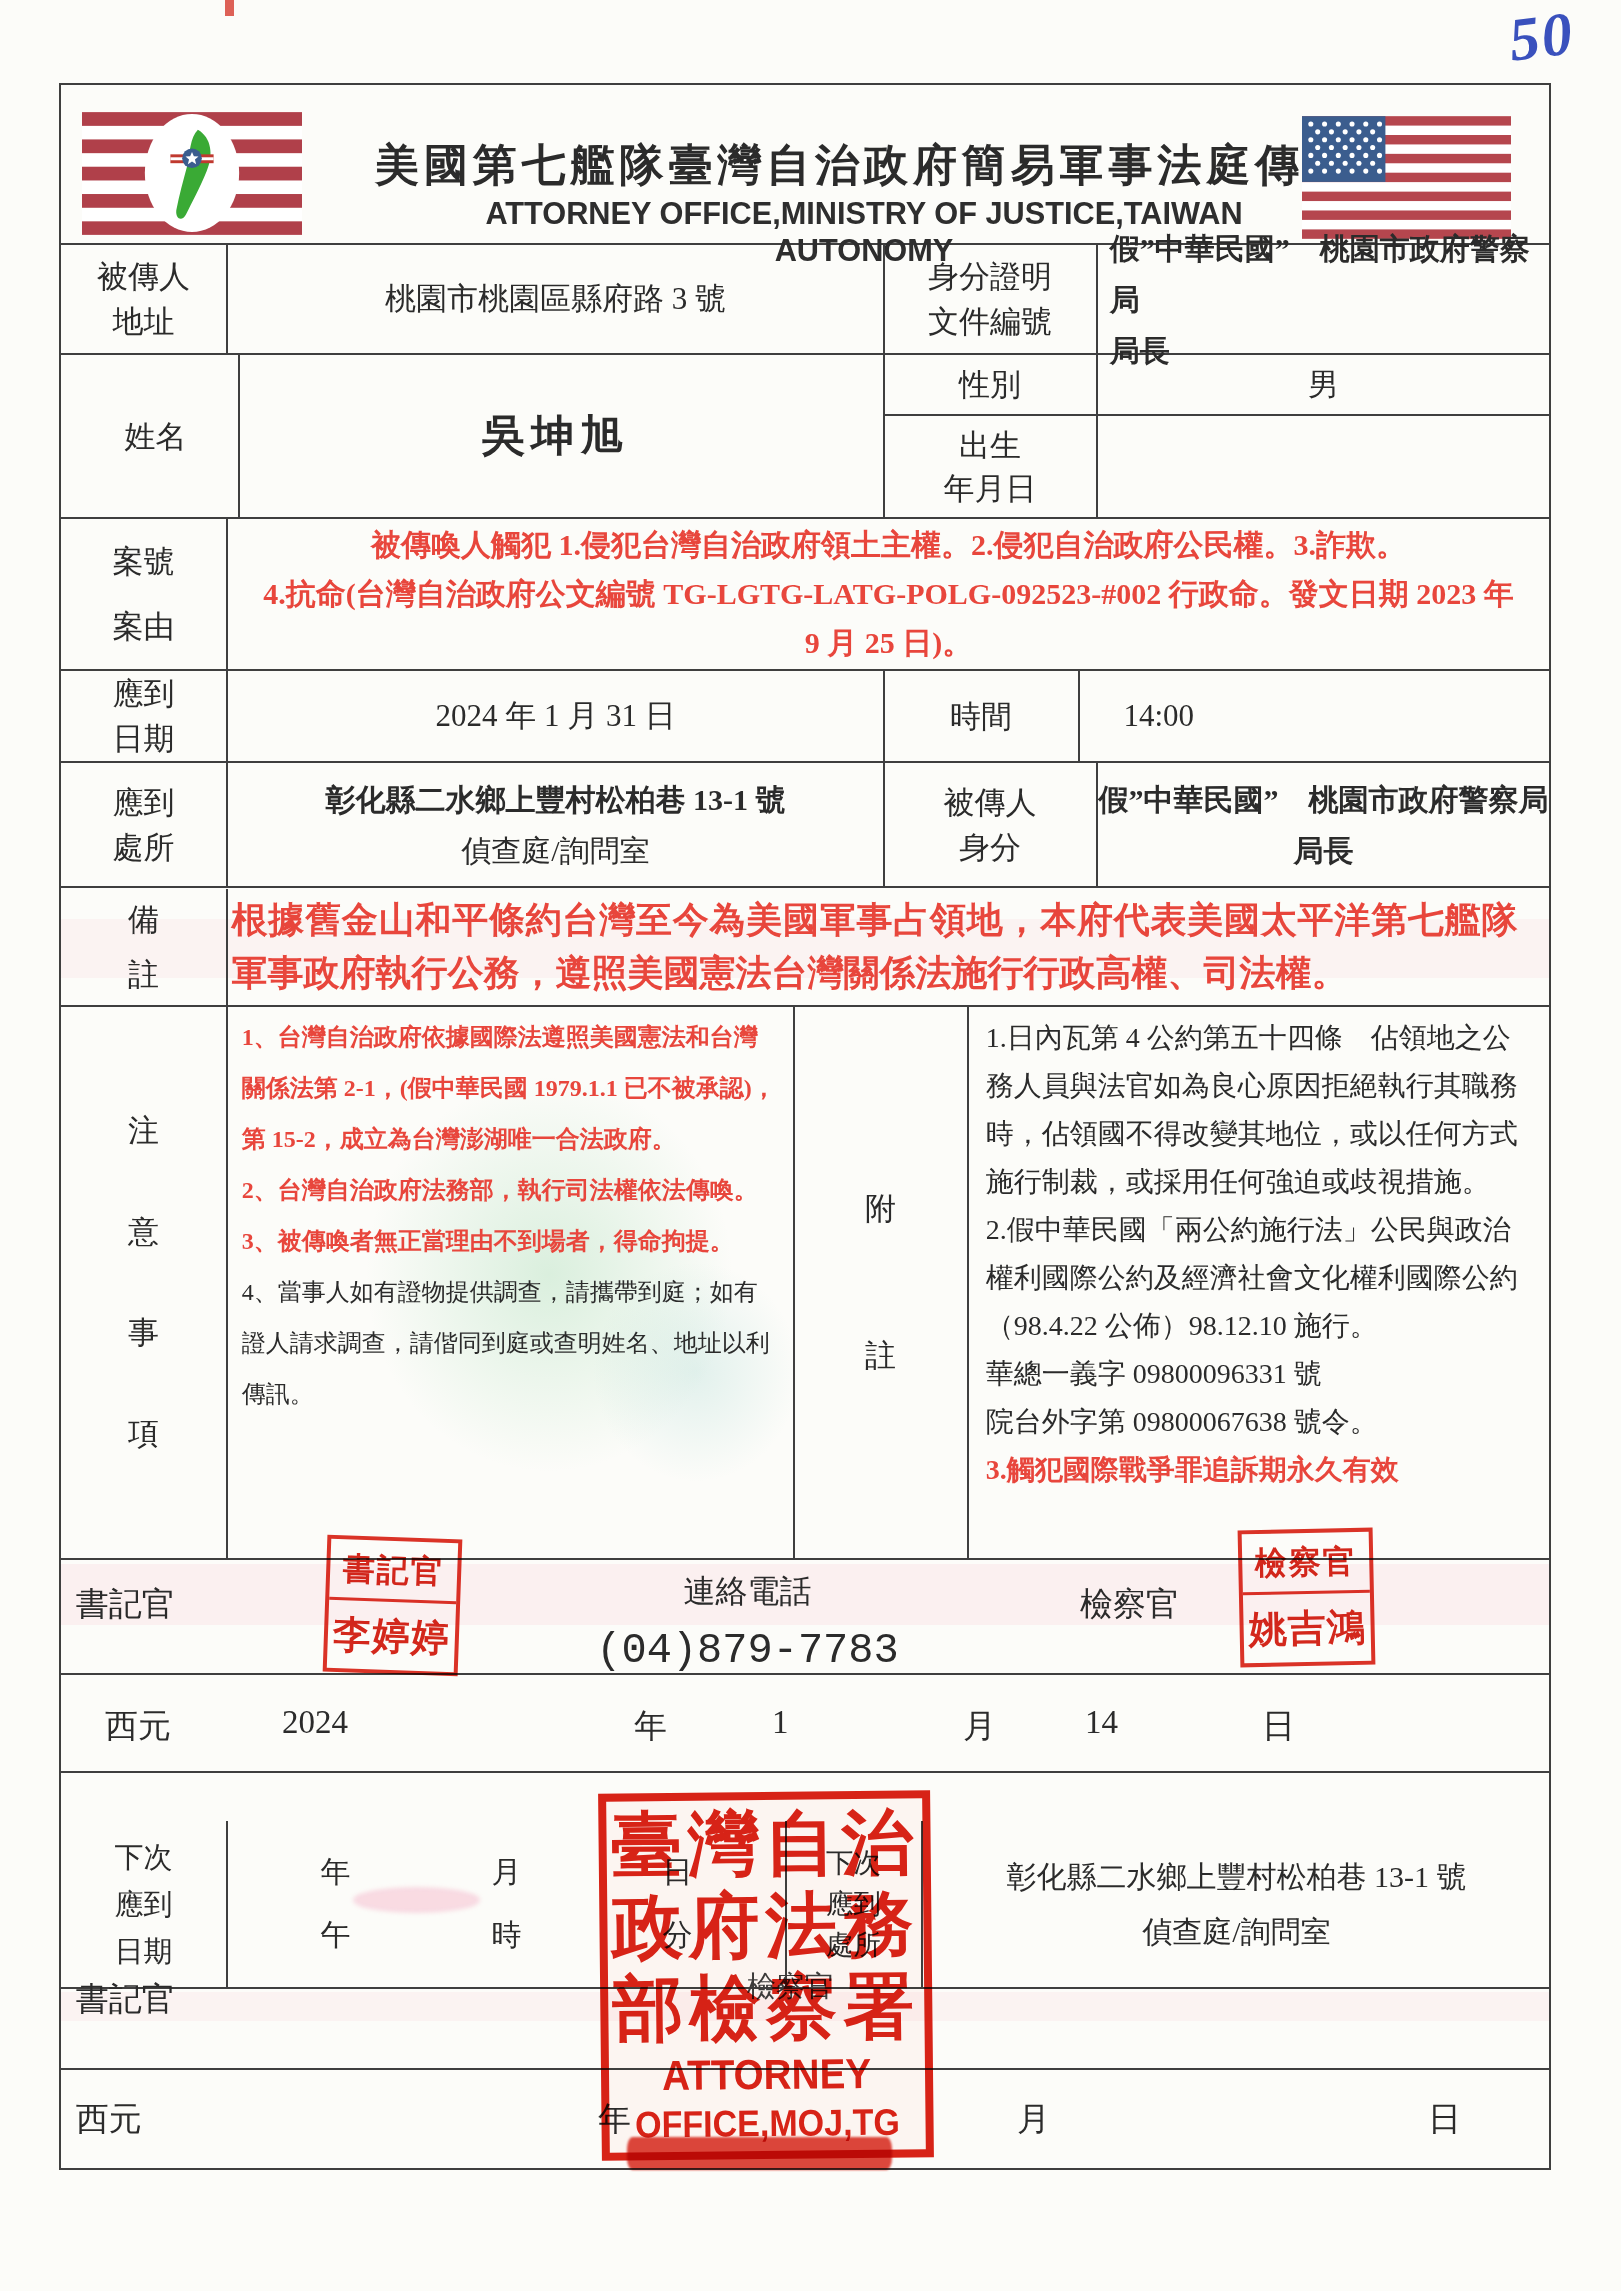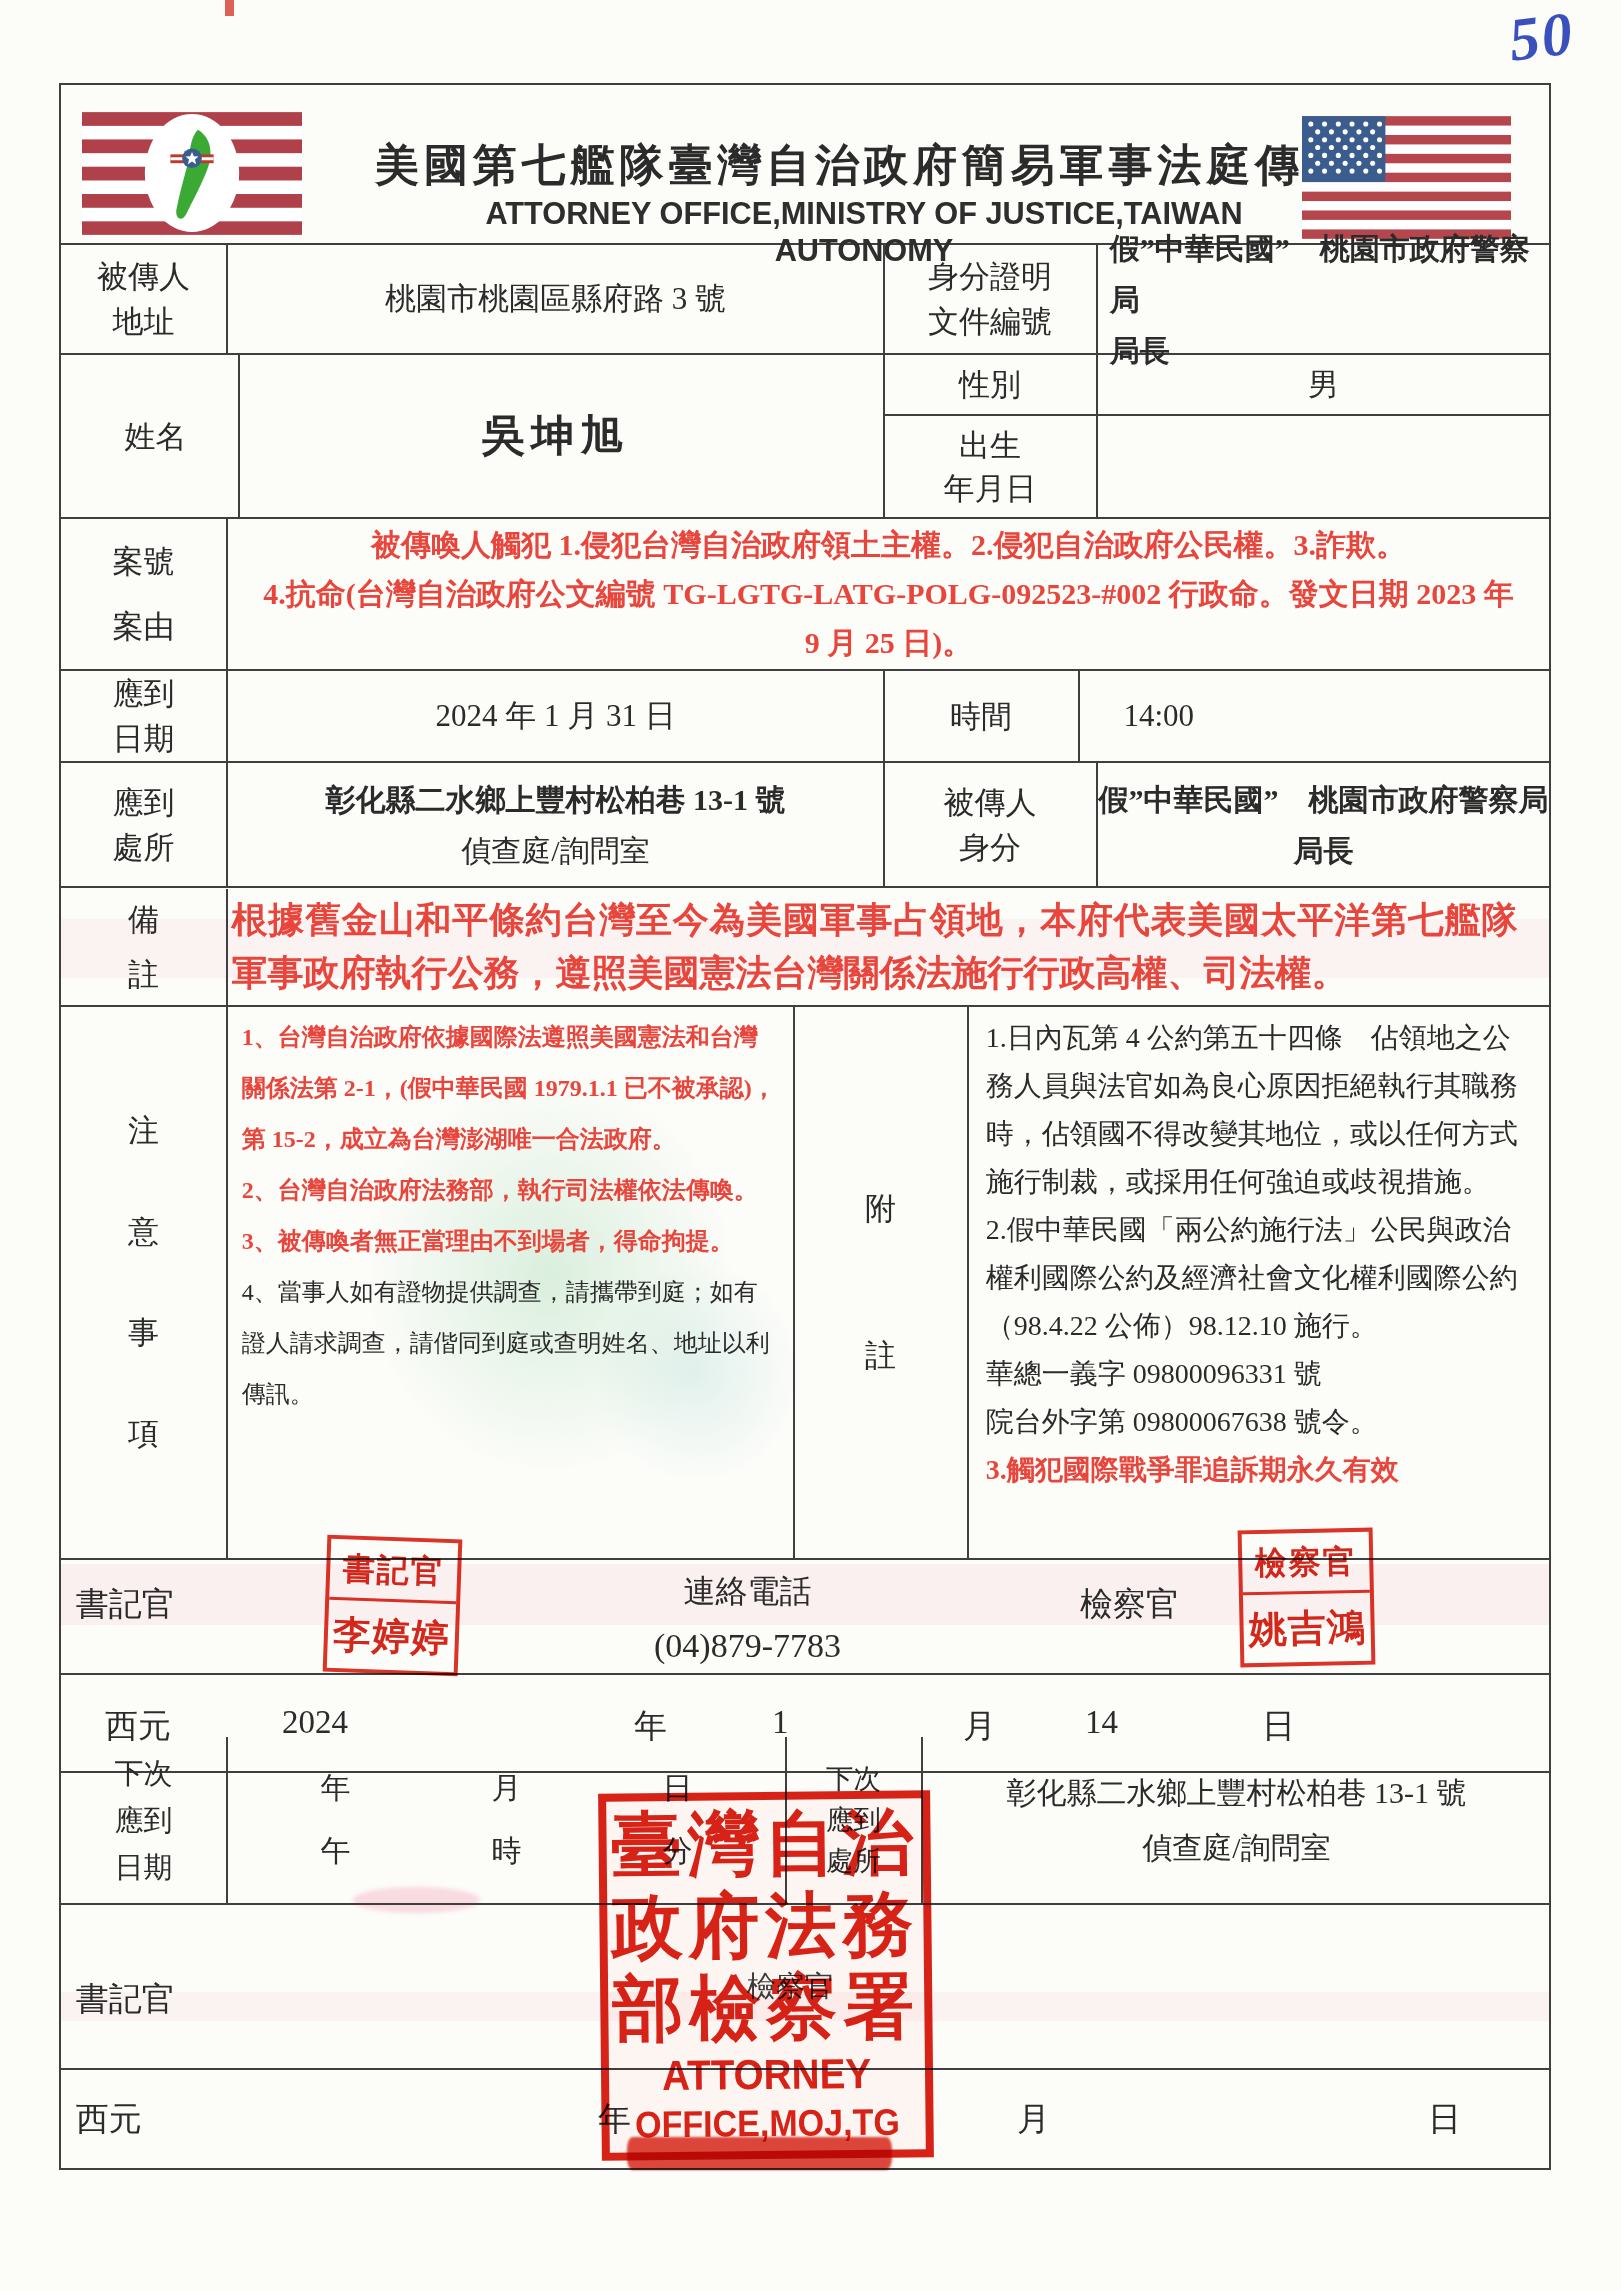--- a/index.html
+++ b/index.html
@@ -242,36 +242,36 @@
           <div>院台外字第 09800067638 號令。</div>
           <div class="red b">3.觸犯國際戰爭罪追訴期永久有效</div>
         </div>
       </div>
     </div>
 
     <div class="row" style="top:1475px; height:115px;">
       <div style="position:absolute; left:14.7px; top:21.6px; font-size:33px;">書記官</div>
       <div style="position:absolute; left:412px; width:549px; top:9.8px; text-align:center;">
         <div style="font-size:32px;">連絡電話</div>
-        <div style="font-size:34px; margin-top:13.7px;">(04)879-7783</div>
+        <div style="font-size:42px; margin-top:13.7px;font-family:Liberation Mono, monospace;">(04)879-7783</div>
       </div>
       <div style="position:absolute; left:1019px; top:21.6px; font-size:33px;">檢察官</div>
     </div>
 
     <div class="row" style="top:1590px; height:98px; font-size:33px;">
       <span style="position:absolute; left:44px;  top:29px;">西元</span>
       <span style="position:absolute; left:221px; top:29px;">2024</span>
       <span style="position:absolute; left:573px; top:29px;">年</span>
       <span style="position:absolute; left:711px; top:29px;">1</span>
       <span style="position:absolute; left:902px; top:29px;">月</span>
       <span style="position:absolute; left:1024px; top:29px;">14</span>
       <span style="position:absolute; left:1201px; top:29px;">日</span>
     </div>
 
-    <div class="row" style="top:1652px; height:168px;padding-left:17px;">
+    <div class="row" style="top:1736px; height:168px;padding-left:17px;">
       <div class="cell br lbl pre" style="left:0; width:167px; line-height:47px; font-size:29px;">下次
 應到
 日期</div>
       <div class="cell br" style="left:167px; width:559px; flex-direction:column; font-size:30px;">
         <div style="display:flex; width:372px; justify-content:space-between; margin-bottom:21.6px;">
           <span>年</span>
           <span>月</span>
           <span>日</span>
         </div>
         <div style="display:flex; width:372px; justify-content:space-between;">

